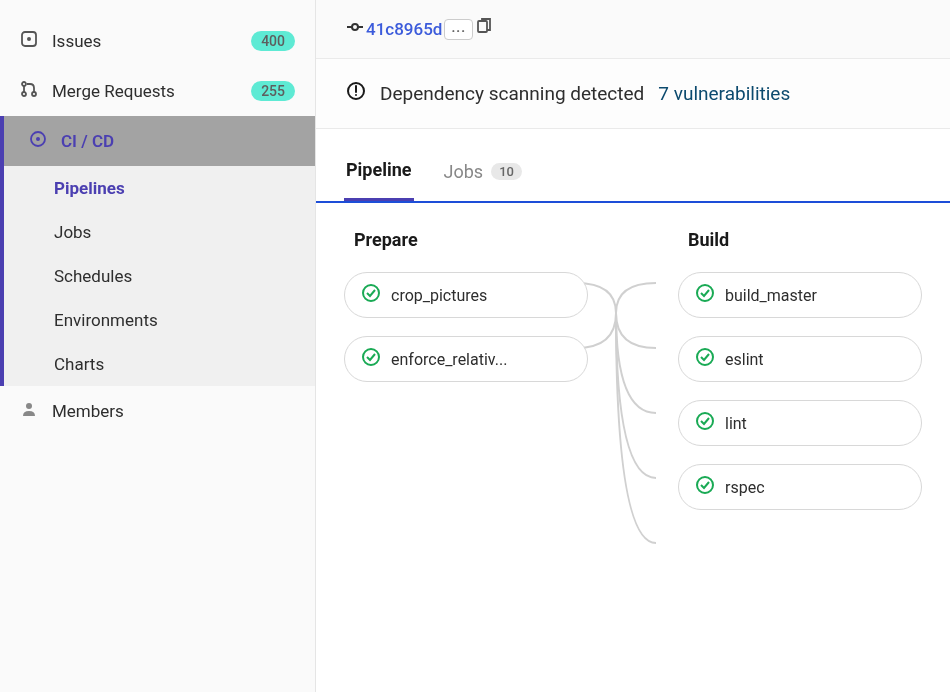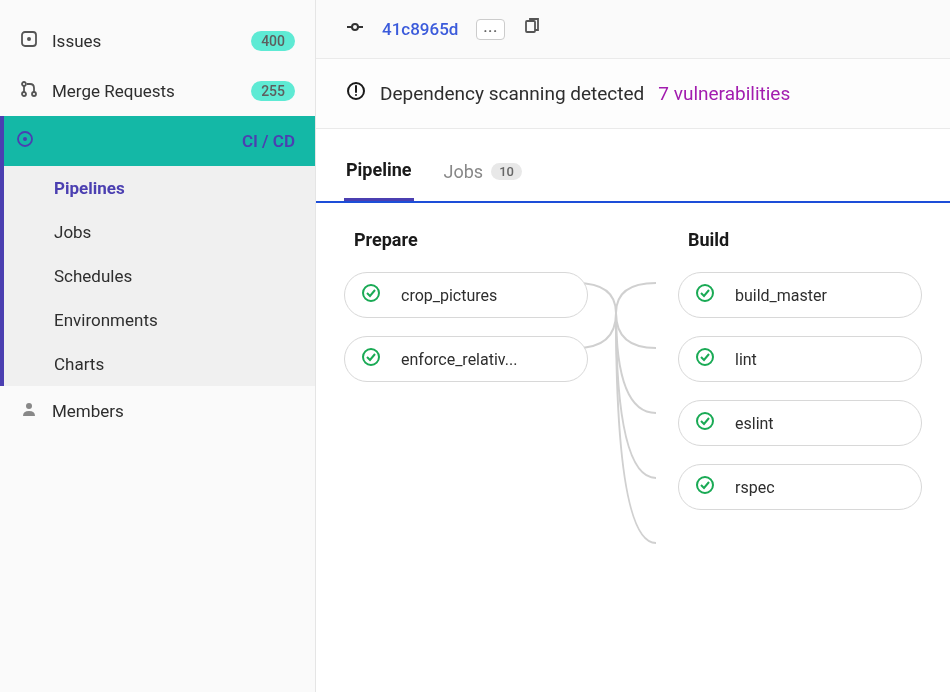--- a/index.html
+++ b/index.html
@@ -26,25 +26,24 @@
       align-items: center;
       padding: 14px 20px;
       cursor: pointer;
       gap: 14px;
       color: #2e2e2e;
       font-size: 17px;
       font-weight: 400;
     }
     .sidebar-item.active {
       border-left: 4px solid #4b3fb1;
-      padding-left: 12px;
+      padding-left: 25px;
       color: #4b3fb1;
       font-weight: 600;
-      background: #14b8a6;
-      justify-content: space-between;
+      background: #a3a3a3;
     }
     .sidebar-item .spacer {
       flex: 1;
     }
     .count-badge {
       background: #5eead4;
       color: #5e5e5e;
       border-radius: 12px;
       padding: 2px 10px;
       font-size: 14px;
@@ -66,21 +65,21 @@
     }
     .main {
       flex: 1;
       display: flex;
       flex-direction: column;
       overflow: hidden;
     }
     .commit-bar {
       display: flex;
       align-items: center;
-      gap: 18px;
+      gap: 2px;
       padding: 18px 30px;
       border-bottom: 1px solid #eaeaea;
       background: #fafafa;
     }
     .commit-hash {
       color: #3b5bdb;
       font-size: 17px;
       font-weight: 500;
       cursor: pointer;
     }
@@ -98,21 +97,21 @@
       display: flex;
       align-items: center;
       gap: 14px;
       padding: 22px 30px;
       border-bottom: 1px solid #eaeaea;
       background: #fdfdfd;
       font-size: 19px;
       color: #2e2e2e;
     }
     .banner a {
-      color: #a21caf;
+      color: #0c4a6e;
       text-decoration: none;
       cursor: pointer;
     }
     .tabs {
       display: flex;
       gap: 28px;
       padding: 0 28px;
       border-bottom: 2px solid #1d4ed8;
       margin-top: 14px;
     }
@@ -152,21 +151,21 @@
     .stage-title {
       font-size: 18px;
       font-weight: 700;
       color: #1a1a1a;
       margin-bottom: 22px;
       padding-left: 10px;
     }
     .job {
       display: flex;
       align-items: center;
-      gap: 20px;
+      gap: 10px;
       border: 1px solid #d8d8d8;
       border-radius: 30px;
       padding: 10px 16px;
       margin-bottom: 18px;
       background: #fff;
       cursor: pointer;
       font-size: 16px;
       color: #2e2e2e;
       white-space: nowrap;
       overflow: hidden;
@@ -335,35 +334,35 @@
         </span>
         <span class="job-label">build_master</span>
       </div>
       <div class="job">
         <span class="check-icon">
           <svg width="20" height="20" viewBox="0 0 20 20" fill="none" stroke="#1aaa55" stroke-width="2">
               <circle cx="10" cy="10" r="8"></circle>
               <path d="M6 10 L9 13 L14 7"></path>
             </svg>
         </span>
+        <span class="job-label">eslint</span>
+      </div>
+      <div class="job">
+        <span class="check-icon">
+          <svg width="20" height="20" viewBox="0 0 20 20" fill="none" stroke="#1aaa55" stroke-width="2">
+              <circle cx="10" cy="10" r="8"></circle>
+              <path d="M6 10 L9 13 L14 7"></path>
+            </svg>
+        </span>
         <span class="job-label">lint</span>
       </div>
       <div class="job">
         <span class="check-icon">
           <svg width="20" height="20" viewBox="0 0 20 20" fill="none" stroke="#1aaa55" stroke-width="2">
               <circle cx="10" cy="10" r="8"></circle>
               <path d="M6 10 L9 13 L14 7"></path>
             </svg>
         </span>
-        <span class="job-label">eslint</span>
-      </div>
-      <div class="job">
-        <span class="check-icon">
-          <svg width="20" height="20" viewBox="0 0 20 20" fill="none" stroke="#1aaa55" stroke-width="2">
-              <circle cx="10" cy="10" r="8"></circle>
-              <path d="M6 10 L9 13 L14 7"></path>
-            </svg>
-        </span>
         <span class="job-label">rspec</span>
       </div>
     </div>
   </div>
 </div>
 
 </body></html>

